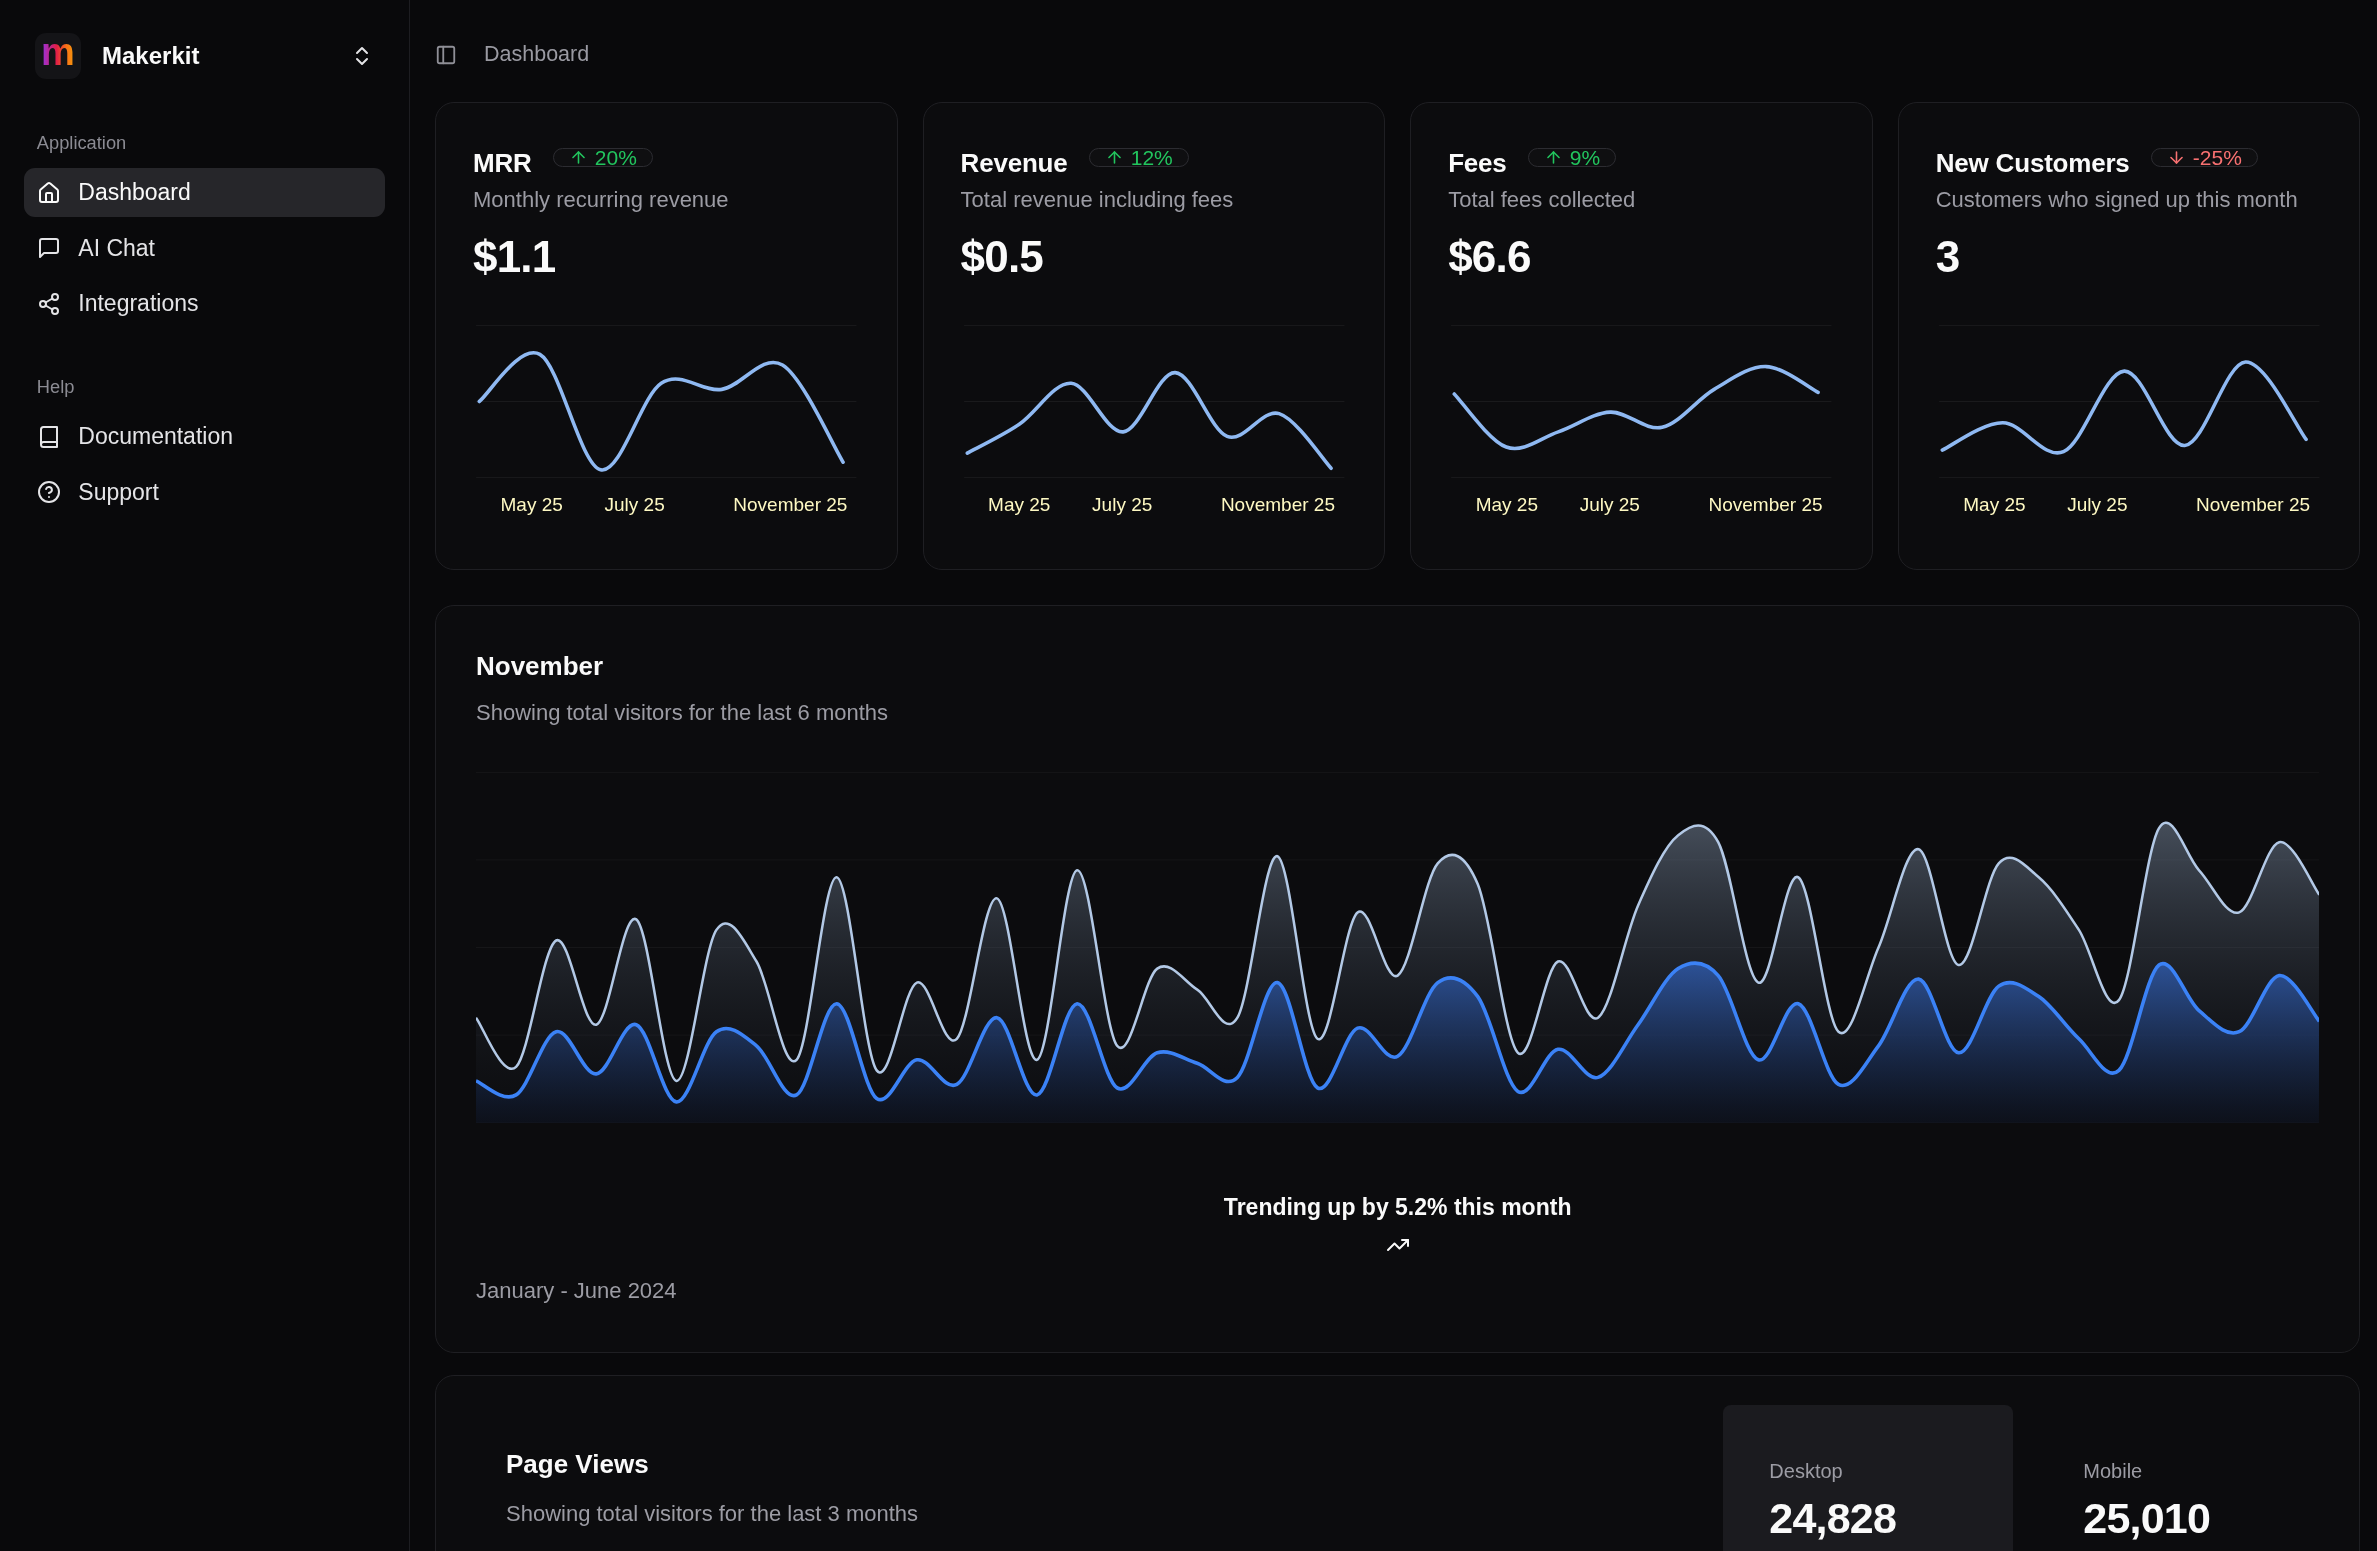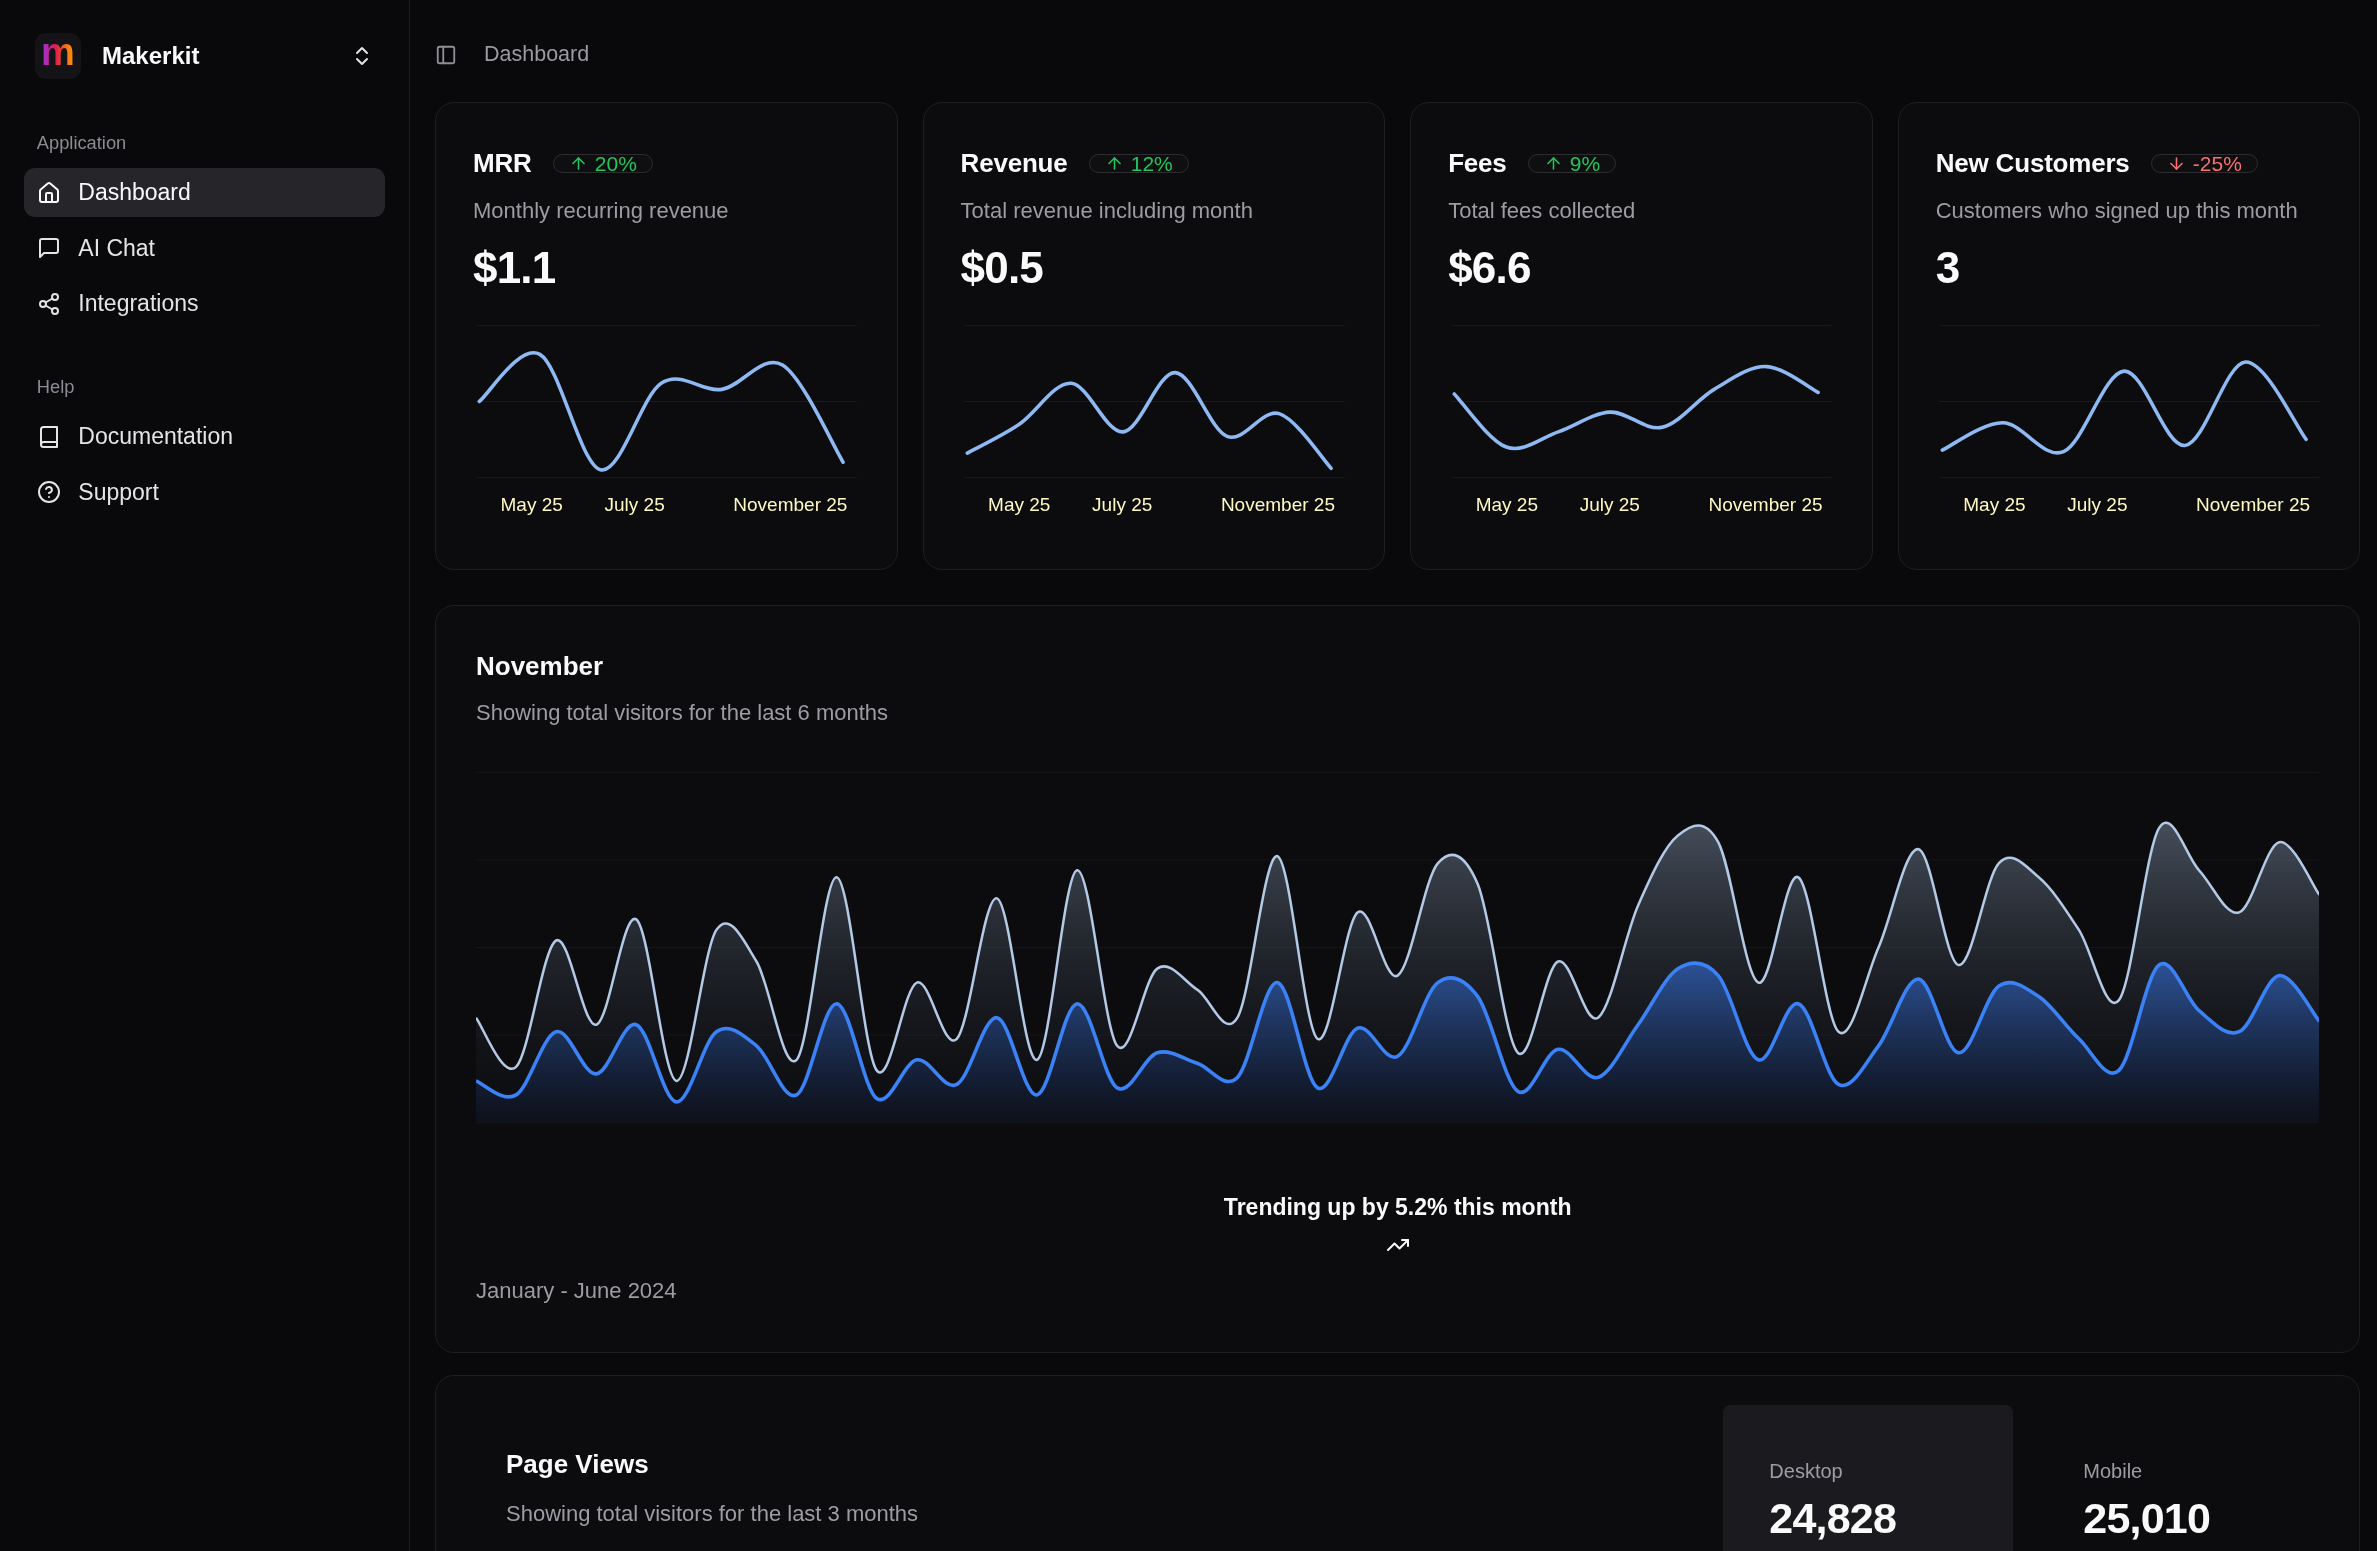--- a/index.html
+++ b/index.html
@@ -31,21 +31,21 @@
   .main { flex:1; min-width:0; padding:37px 16.7px 0 25px; }
   .topbar { display:flex; align-items:center; gap:27px; height:35px; margin-bottom:30px; color:#9a9aa2; }
   .topbar .panel-icon { width:22px; height:22px; color:#8f8f97; cursor:pointer; }
   .breadcrumb { font-size:21.5px; color:#9a9aa2; }
 
   .card { background:#0c0c0e; border:0.8px solid #1f1f23; border-radius:19px; }
 
   
   .grid { display:grid; grid-template-columns:repeat(4,1fr); gap:25px; }
   .stat-card { position:relative; height:468px; padding:45px 37px 0; }
-  .stat-head { display:flex; align-items:center; gap:21px; margin-bottom:19px; }
+  .stat-head { display:flex; gap:21px; margin-bottom:8px; }
   .stat-title { font-size:26px; font-weight:600; letter-spacing:-0.2px; }
   .badge { display:inline-flex; align-items:center; gap:7.2px; height:19px; padding:0 15px;
     border:0.8px solid #2c2c31; border-radius:796px; font-size:21px; color:#22c55e; background:rgba(255,255,255,0.015); }
   .badge.neg { color:#f87171; }
   .badge svg { width:19px; height:19px; }
   .stat-sub { font-size:22px; color:#9c9ca4; margin-bottom:19px; }
   .stat-value { font-size:44px; font-weight:700; letter-spacing:-0.8px; }
   .spark { position:absolute; left:37px; right:37px; top:217px; height:239px; }
   .spark svg.plot { width:100%; height:163px; }
   .spark-labels { position:relative; }
@@ -172,21 +172,21 @@
       <span class="stat-title">Revenue</span>
       <span class="badge">
         <svg class="a-up" viewBox="0 0 24 24" fill="none" stroke="currentColor" stroke-width="2" stroke-linecap="round" stroke-linejoin="round">
               <path d="m5 12 7-7 7 7"></path>
               <path d="M12 19V5"></path>
             </svg>
 
         <span class="badge-text">12%</span>
       </span>
     </div>
-    <div class="stat-sub">Total revenue including month</div>
+    <div class="stat-sub">Total revenue including fees</div>
     <div class="stat-value">$0.5</div>
     <div class="spark">
       <svg class="plot" viewBox="0 0 493 204" preserveAspectRatio="none">
             <line x1="4" x2="489" y1="7" y2="7" stroke="rgba(255,255,255,0.08)" stroke-width="1"></line>
             <line x1="4" x2="489" y1="102" y2="102" stroke="rgba(255,255,255,0.08)" stroke-width="1"></line>
             <line x1="4" x2="489" y1="197" y2="197" stroke="rgba(255,255,255,0.08)" stroke-width="1"></line>
             <path d="M8.0,166.6C19.0,160.6,52.2,145.1,74.3,130.5C96.4,115.9,118.5,77.6,140.6,79.2C162.7,80.8,184.8,142.2,206.9,140.0C229.0,137.8,251.0,65.0,273.1,65.9C295.2,66.9,317.3,137.1,339.4,145.7C361.5,154.3,383.6,110.5,405.7,117.2C427.8,123.9,461.0,174.2,472.0,185.6" fill="none" stroke="#8fb9f2" stroke-width="4.5" stroke-linecap="round"></path>
           </svg>
       <div class="spark-labels">
             <span style="left: 15.1757%;">May 25</span>

